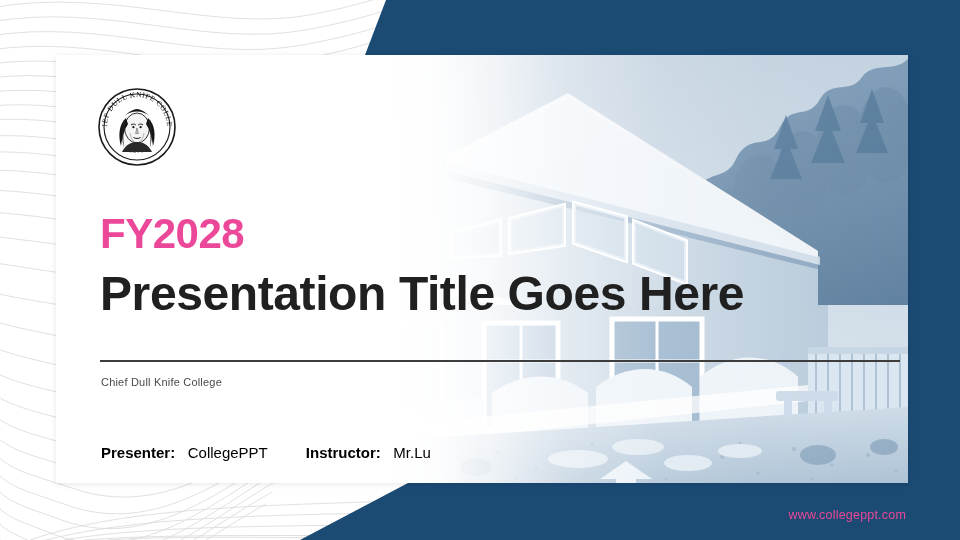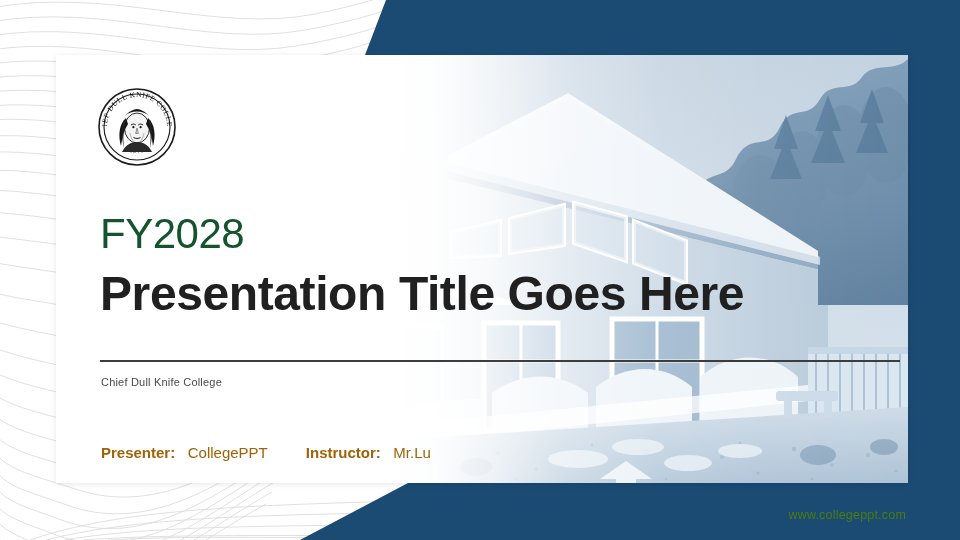--- a/index.html
+++ b/index.html
@@ -78,22 +78,22 @@
     left: 88px;
     top: 86px;
     width: 98px;
     height: 82px;
     z-index: 6;
   }
   .logo svg { display: block; width: 98px; height: 82px; }
 
   .fy-label {
     font-size: 42px;
-    font-weight: normal;
-    color: #14532d;
+    font-weight: bold;
+    color: #ec4899;
     line-height: 1.0;
     letter-spacing: -0.5px;
     margin: 0 0 14px 0;
   }
 
   .main-title {
     font-size: 48px;
     font-weight: bold;
     color: #202020;
     line-height: 1.05;
@@ -101,34 +101,34 @@
     margin: 0;
     white-space: nowrap;
   }
 
   .credits {
     position: absolute;
     left: 101px;
     top: 444px;
     z-index: 6;
     font-size: 15px;
-    color: #a16207;
+    color: #000000;
     white-space: nowrap;
   }
   .credits .lbl { font-weight: bold; }
   .credits .val { font-weight: normal; }
   .credits .gap { display: inline-block; width: 30px; }
 
   .footer-url {
     position: absolute;
     right: 54px;
     bottom: 18px;
     z-index: 6;
     font-size: 12.5px;
-    color: #4d7c0f;
+    color: #ec4899;
     letter-spacing: 0.2px;
   }
 </style>
 </head>
 <body>
 
 <div id="slide">
 
   <div class="topo-bg">
     <svg viewBox="0 0 960 540" xmlns="http://www.w3.org/2000/svg">

